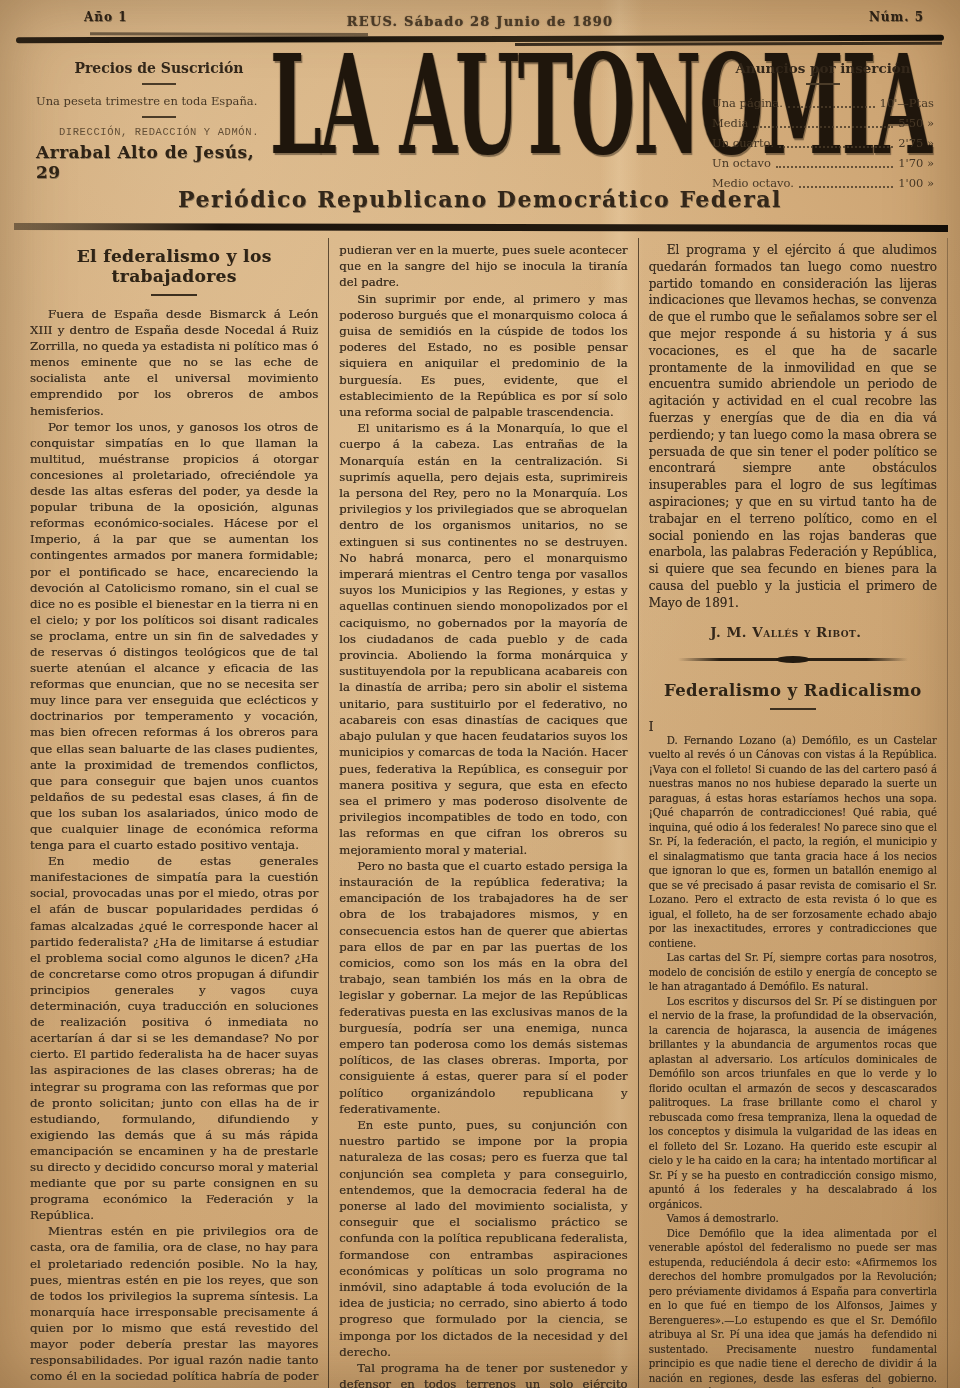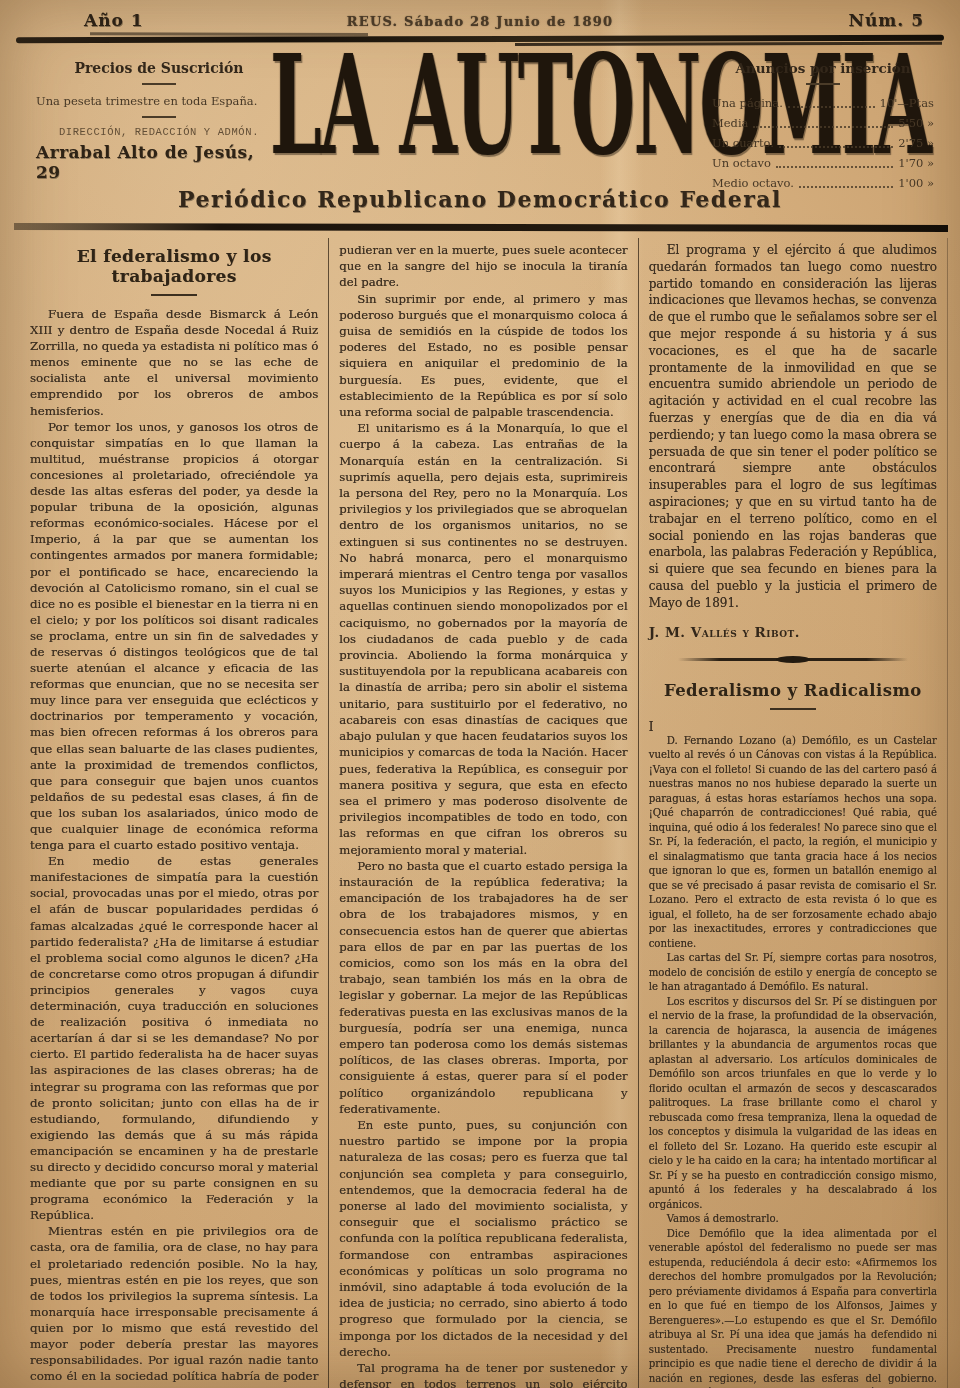--- a/index.html
+++ b/index.html
@@ -8,21 +8,21 @@
     font-family:"DejaVu Serif", serif;color:#3a2d1f;
     background:
       radial-gradient(ellipse at 18% 8%, rgba(255,242,214,0.22), transparent 55%),
       radial-gradient(ellipse at 85% 95%, rgba(130,88,40,0.20), transparent 60%),
       linear-gradient(90deg, transparent 62.5%, rgba(255,236,200,0.22) 64.5%, transparent 67%),
       radial-gradient(ellipse at 50% 45%, #dcba8c 0%, #d4ad7c 55%, #c69d6c 100%);
     background-color:#d5af7e;
     box-shadow: inset 0 0 70px rgba(88,58,24,0.38);
   }
   
-  .top-label{position:absolute;top:10px;font-weight:bold;font-size:17px;color:#2c2115;letter-spacing:1px;text-shadow:0.6px 0.6px 0.6px rgba(44,33,21,0.45);}
+  .top-label{position:absolute;top:10px;font-weight:bold;font-size:12px;color:#2c2115;letter-spacing:1px;text-shadow:0.6px 0.6px 0.6px rgba(44,33,21,0.45);}
   .lbl-year{left:84px;}
   .lbl-num{right:36px;}
   .lbl-date{left:0;right:0;text-align:center;font-size:13px;top:14px;color:#4a3a27;letter-spacing:1.2px;text-shadow:0 0 1.2px rgba(74,58,39,0.9);}
   .top-rule{position:absolute;top:36px;left:16px;right:16px;height:6px;border-radius:3px;
     background:linear-gradient(90deg,#2a2014 0%,#16100a 28%,#2e2415 55%,#120d07 100%);
     transform:rotate(-0.15deg);}
   .top-rule::after{content:"";position:absolute;right:2px;top:7px;width:46%;height:3px;background:rgba(30,22,13,0.85);}
   .top-rule::before{content:"";position:absolute;left:8%;top:-4px;width:30%;height:3px;background:rgba(30,22,13,0.55);transform:rotate(0.3deg);}
 
   .sub-block{position:absolute;left:36px;top:60px;width:246px;}
@@ -59,21 +59,21 @@
 
   .article-title{font-size:17px;font-weight:bold;text-align:center;margin:4px 0 0;color:#2f2416;letter-spacing:0.4px;text-shadow:0.4px 0.4px 0.4px rgba(47,36,22,0.4);}
   .head-rule{width:46px;height:2px;background:#3c2f1f;margin:8px auto 10px;}
 
   .col p{margin:0;text-align:justify;text-indent:18px;color:#3c2f21;text-shadow:0 0 0.5px rgba(60,47,33,0.75);}
   .col-1 p{font-size:11.9px;line-height:16.1px;}
   .col-2 p{font-size:11.7px;line-height:16.2px;}
   .col-3 p.a1{font-size:12px;line-height:16.8px;}
   .col p.cont{text-indent:0;}
 
-  .signature{text-align:left;font-variant:small-caps;font-size:13.5px;font-weight:bold;
+  .signature{text-align:center;font-variant:small-caps;font-size:13.5px;font-weight:bold;
     padding-right:14px;margin:12px 0 4px;color:#33271a;letter-spacing:0.5px;}
 
   .flourish{position:relative;width:230px;height:3px;margin:18px auto 20px;
     background:linear-gradient(90deg,transparent 0%,#2a2014 18%,#2a2014 82%,transparent 100%);}
   .flourish::after{content:"";position:absolute;left:50%;top:-2px;width:34px;height:7px;margin-left:-17px;
     background:#221a10;border-radius:50%;}
 
   .article2-title{font-size:16.5px;font-weight:bold;text-align:center;margin:0;color:#2f2416;letter-spacing:0.4px;}
   .section-num{text-align:center;font-size:12px;margin:10px 0 8px;color:#3c2f21;text-indent:0 !important;}
   .col-3 p.a2{font-size:10.2px;line-height:14.5px;}

